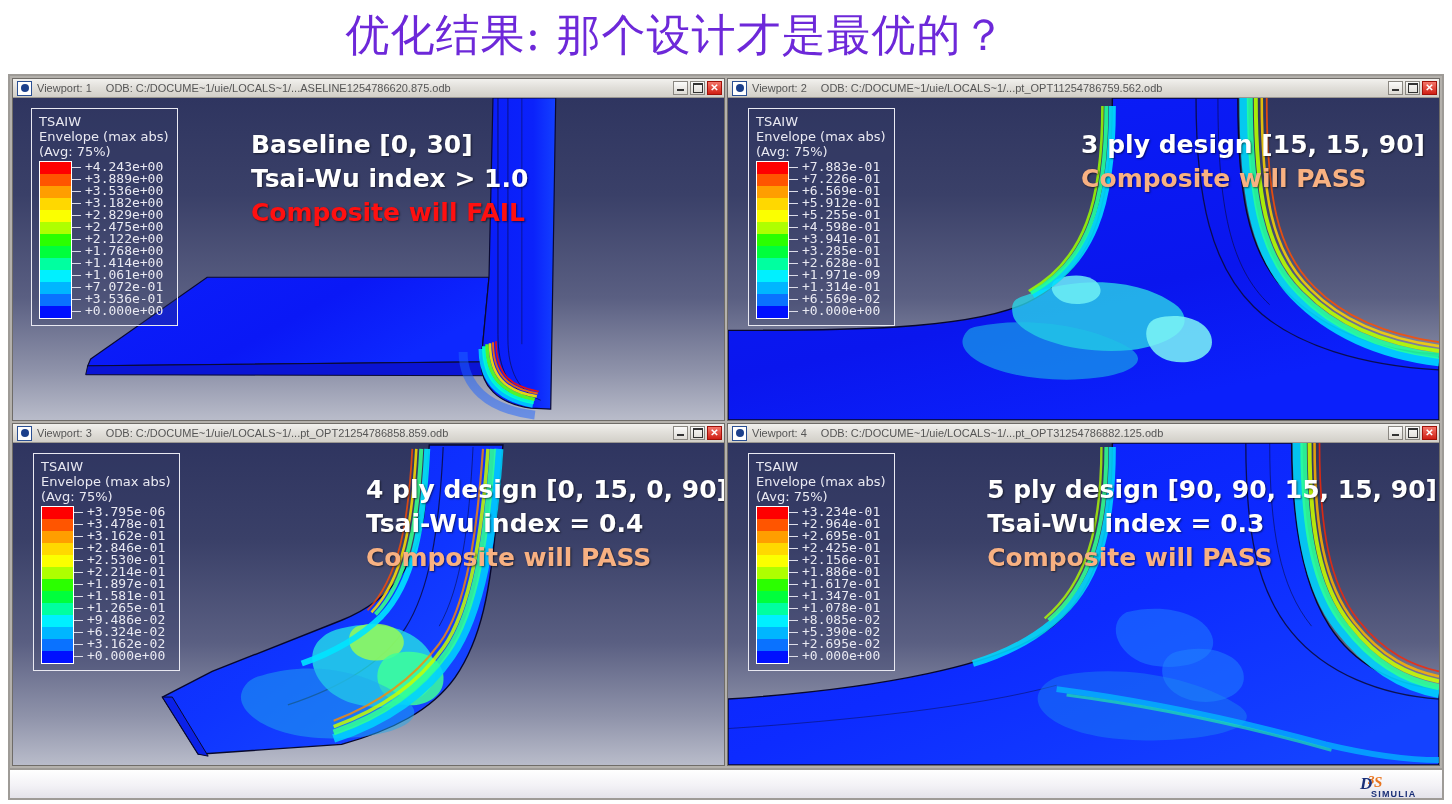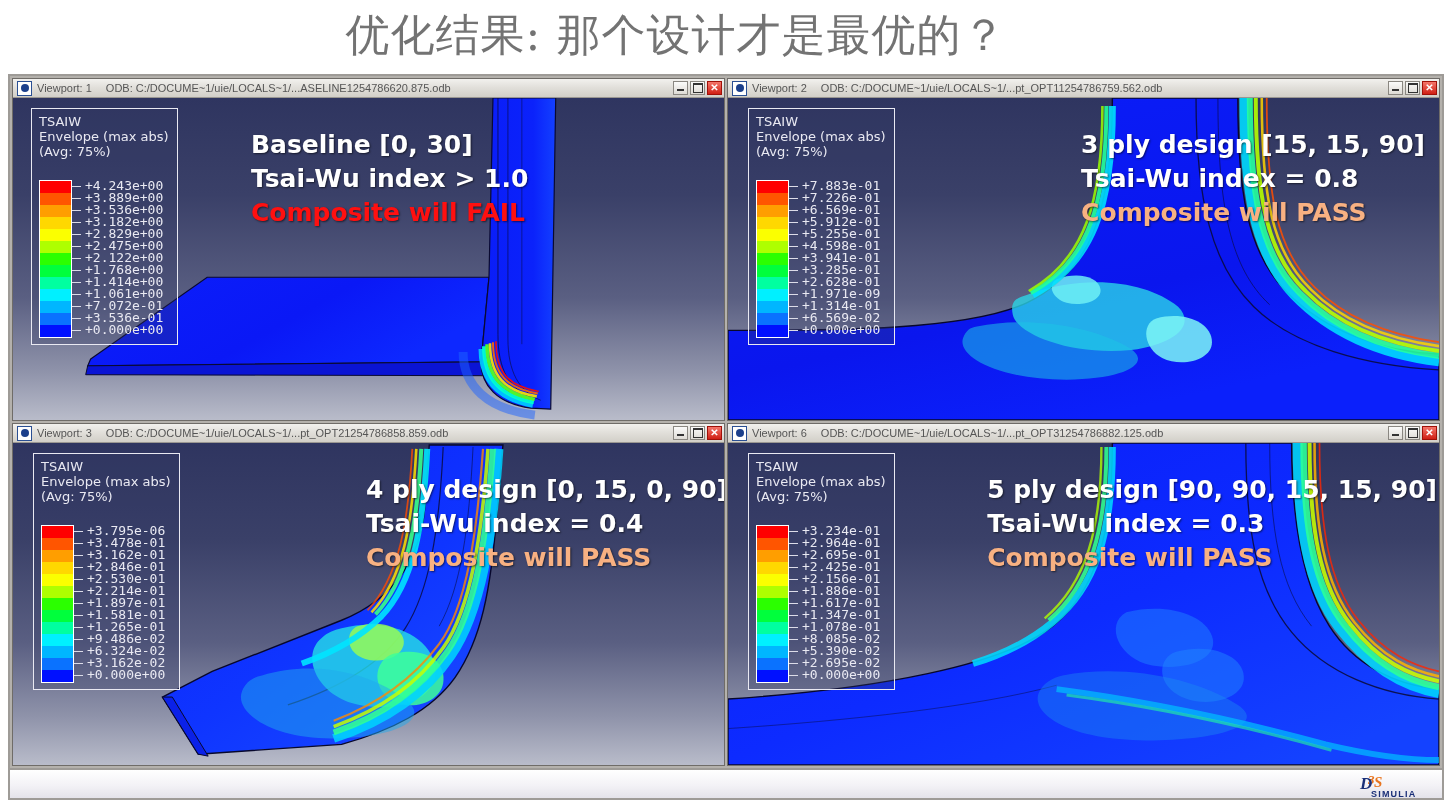--- a/index.html
+++ b/index.html
@@ -9,21 +9,21 @@
     font-family:"Liberation Sans", sans-serif;
   }
   .slide{position:relative;width:1452px;height:804px;background:#fff;}
 
   
   .slide-title{
     position:absolute;left:0;top:2px;width:1352px;height:68px;
     text-align:center;
     font-family:"DejaVu Serif","Liberation Serif",serif;
     font-size:44px;line-height:66px;
-    color:#737373;
+    color:#6d28d9;
     letter-spacing:1px;
     white-space:nowrap;
   }
 
   
   .cae-window{
     position:absolute;left:8px;top:74px;width:1436px;height:696px;
     background:#7f1d1d;
     border:2px solid #9e9b97;
     box-sizing:border-box;
@@ -102,21 +102,21 @@
     padding:5px 8px 6px 7px;
     color:#e9e9f2;
     font-family:"DejaVu Sans","Liberation Sans",sans-serif;
     font-size:13px;
     line-height:15px;
     background:rgba(50,56,98,0.30);
     white-space:nowrap;
     z-index:6;
   }
   .legend .lg-head div{letter-spacing:0px;}
-  .legend-body{display:flex;margin-top:21px;}
+  .legend-body{display:flex;margin-top:2px;}
   .swatches{
     display:flex;flex-direction:column;
     width:33px;border:1px solid #ffffff;box-sizing:border-box;
   }
   .swatches span{display:block;height:12px;}
   .ticks{
     display:flex;flex-direction:column;margin-left:0px;padding-top:0px;
   }
   .ticks .tk{
     height:12px;line-height:12px;
@@ -344,21 +344,20 @@
                 <div class="tk"><b></b><span>+1.971e-09</span></div>
                 <div class="tk"><b></b><span>+1.314e-01</span></div>
                 <div class="tk"><b></b><span>+6.569e-02</span></div>
                 <div class="tk"><b></b><span>+0.000e+00</span></div>
               </div>
             </div>
           </div>
 
           <div class="annot right" style="right:14px;top:30px;">
             <div class="l1">3 ply design [15, 15, 90]</div>
-            <div class="l2">Tsai-Wu index = 0.8</div>
             <div class="pass">Composite will PASS</div>
           </div>
         </div>
       </div>
 
       <div class="viewport">
         <div class="vp-titlebar">
           <span class="vp-icon">
               <i></i>
             </span>
@@ -451,21 +450,21 @@
             <div class="pass">Composite will PASS</div>
           </div>
         </div>
       </div>
 
       <div class="viewport">
         <div class="vp-titlebar">
           <span class="vp-icon">
               <i></i>
             </span>
-          <span class="vp-label">Viewport: 6</span>
+          <span class="vp-label">Viewport: 4</span>
           <span class="vp-odb">ODB: C:/DOCUME~1/uie/LOCALS~1/...pt_OPT31254786882.125.odb</span>
           <span class="vp-btns">
             <span class="wbtn min"></span>
             <span class="wbtn max"></span>
             <span class="wbtn close">✕</span>
           </span>
         </div>
         <div class="vp-canvas">
           <svg class="geom" viewBox="0 0 714 327" preserveAspectRatio="none">
             <defs>

